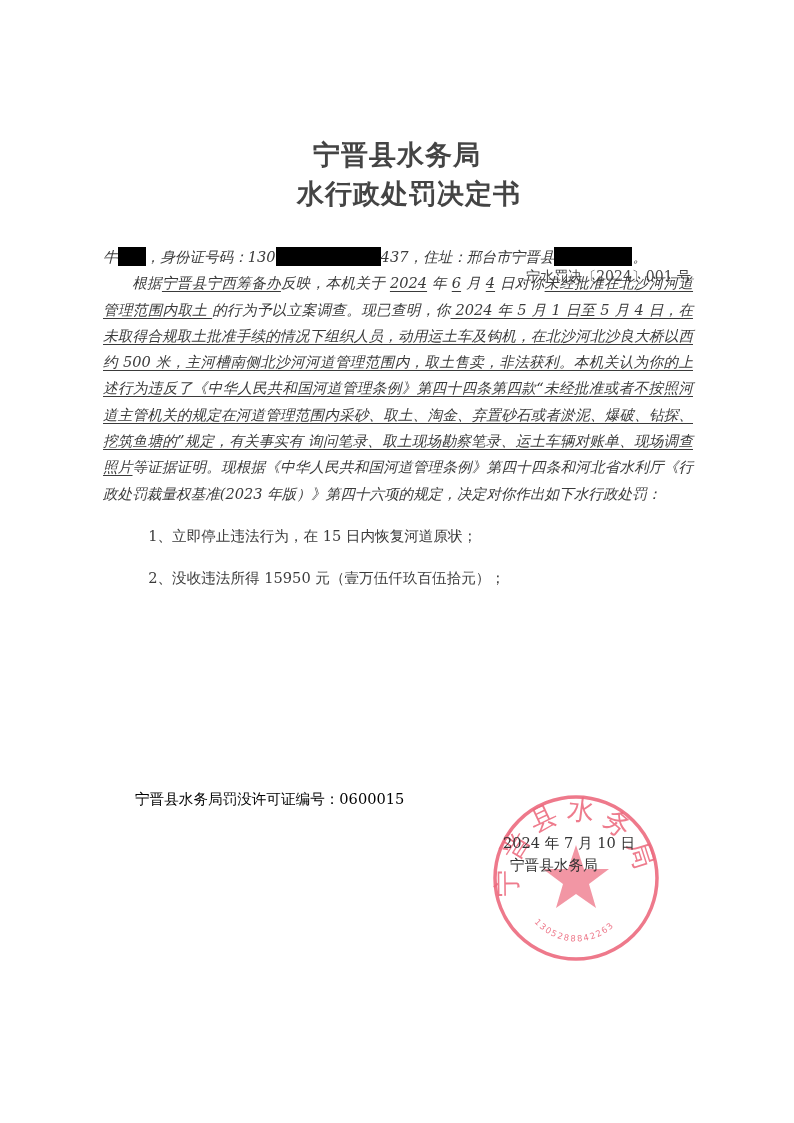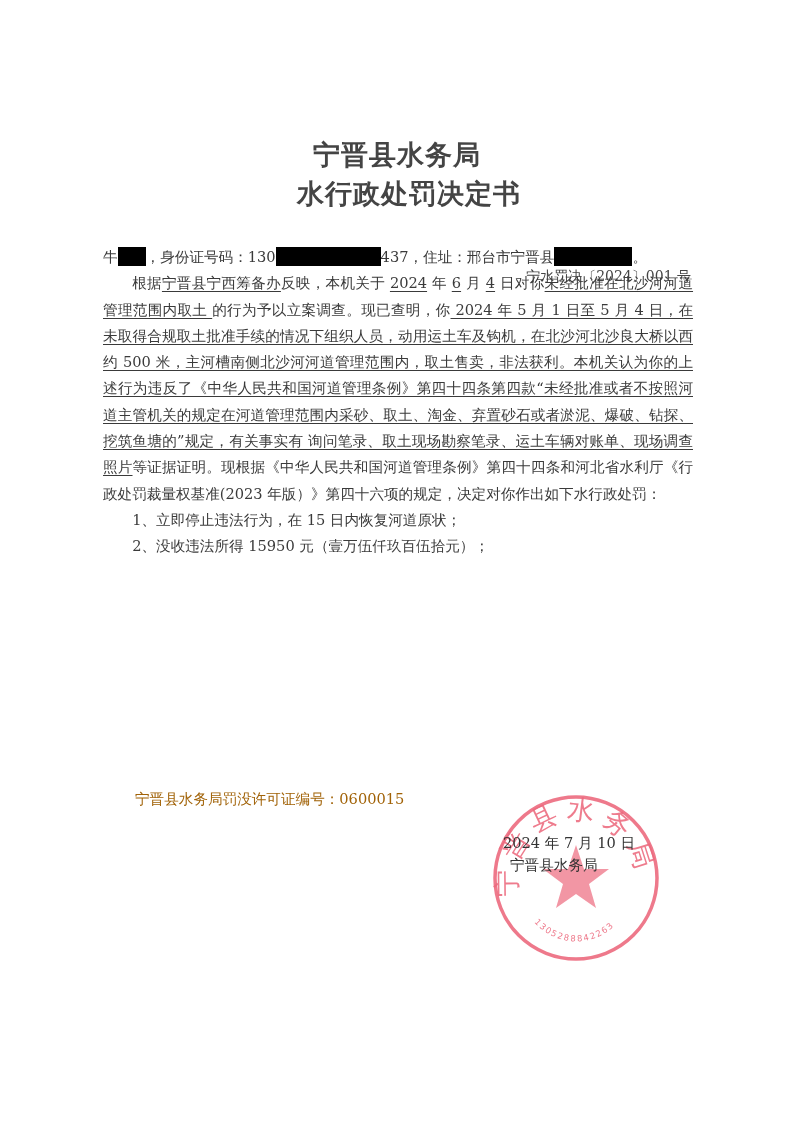--- a/index.html
+++ b/index.html
@@ -15,27 +15,27 @@
     }
     .title.l1 { top: 137px; }
     .title.l2 { top: 176px; padding-left: 12px; }
     .docno {
       position: absolute; top: 224px; right: 103px; font-size: 14px; color: #444; margin-top: 44px;
     }
     .body {
       position: absolute; left: 103px; width: 590px; top: 244px;
       font-size: 14.6px; line-height: 26.3px; color: #3a3a3a;
     }
-    .para { margin: 0; text-indent: 2em; text-align: justify; }
+    .para { margin: 0; text-indent: 2em; text-align: justify; font-style: italic; }
     .para.noind { text-indent: 0; }
-    .item { margin: 0; padding-left: 2em; }
+    .item { margin: 16px; padding-left: 2em; }
     .u { text-decoration: underline; text-underline-offset: 3px; }
     .redact { display: inline-block; background: #000; height: 19px; vertical-align: -4px; }
     .permit {
-      position: absolute; top: 790px; left: 135px; font-size: 14.6px; color: #a16207;
+      position: absolute; top: 790px; left: 135px; font-size: 14.6px; color: #000000;
     }
     .seal {
       position: absolute; left: 491px; top: 793px; width: 170px; height: 170px;
     }
     .sign {
       position: absolute; left: 510px; font-size: 14.6px; color: #333;
     }
     .sign.org { top: 856px; }
     .sign.date { top: 834px; left: 503px; }
   </style>

